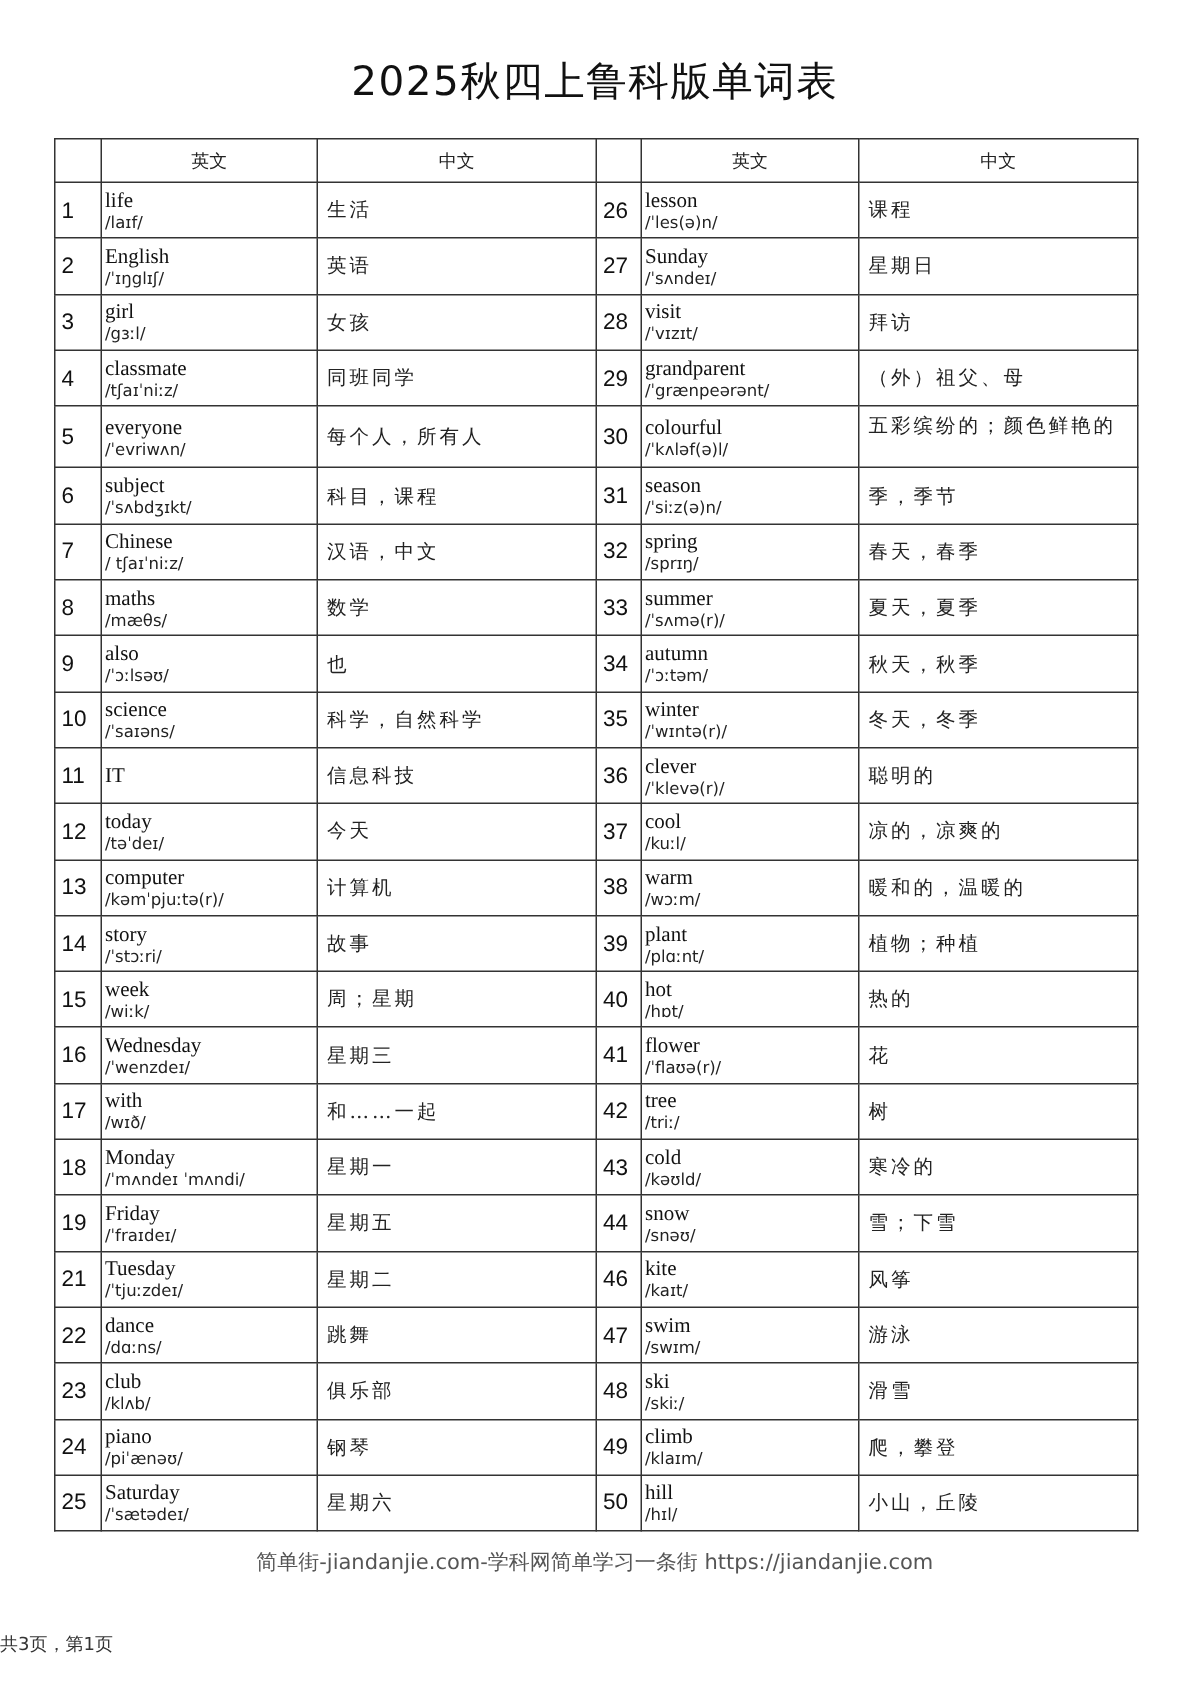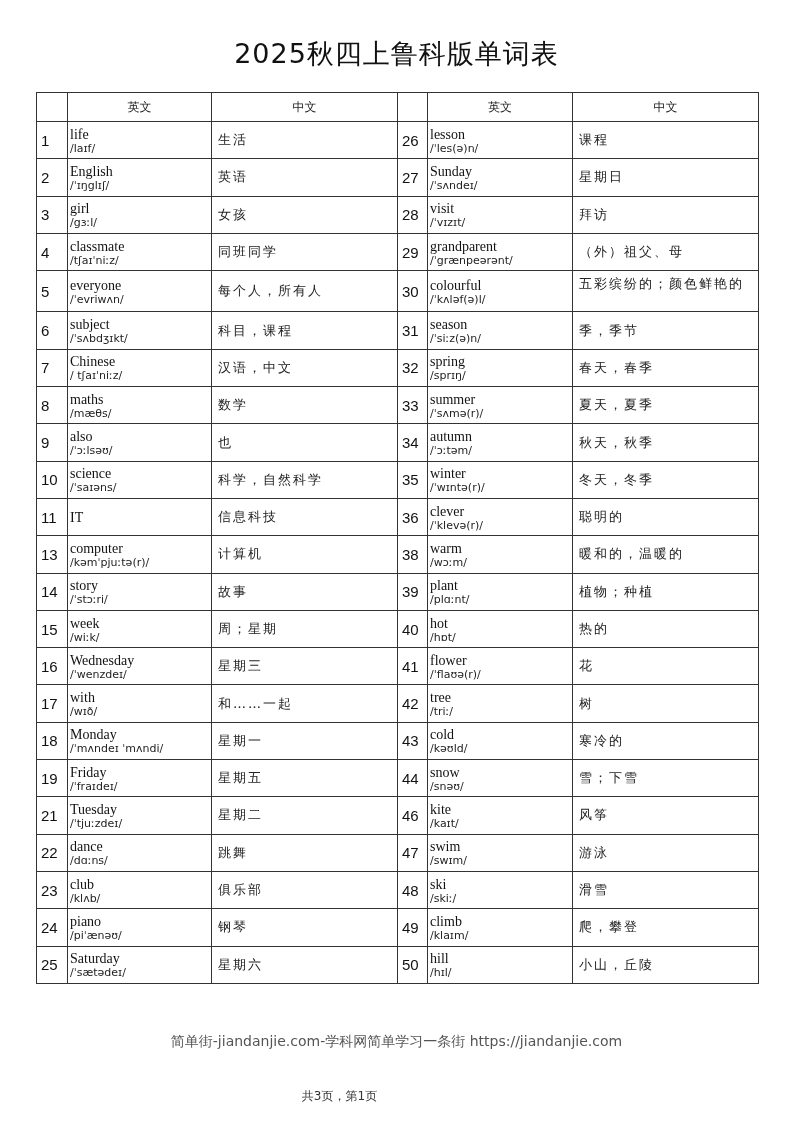--- a/index.html
+++ b/index.html
@@ -24,21 +24,21 @@
     .en { padding-left: 2px !important; line-height: 1; }
     .word { display: block; font-family: "Liberation Serif", serif; font-size: 14px; line-height: 17px; color: #111; }
     .phon { display: block; font-family: "DejaVu Sans", sans-serif; font-size: 11px; line-height: 12px; color: #222; }
     .zh { font-family: "DejaVu Serif", serif; font-size: 13px; padding-left: 6px !important; letter-spacing: 2px; color: #222; }
     .zh.top { vertical-align: top; padding-top: 4px !important; }
     .footer1 {
       position: absolute; left: 0; top: 1033px; width: 793px; text-align: center;
       font-family: "DejaVu Sans", sans-serif; font-size: 14px; color: #555;
     }
     .footer2 {
-      position: absolute; left: 0; top: 1088px; width: 679px; text-align: center;
+      position: absolute; left: 0; top: 1088px; width: 679px; 
       font-family: "DejaVu Sans", sans-serif; font-size: 12px; color: #333;
     }
   </style>
 </head>
 <body>
 
 <div class="title">2025秋四上鲁科版单词表</div>
 
 <table class="vocab">
   <colgroup>
@@ -208,20 +208,34 @@
         </td>
         <td class="zh">信息科技</td>
         <td class="num">36</td>
         <td class="en">
           <span class="word">clever</span>
           <span class="phon">/ˈklevə(r)/</span>
         </td>
         <td class="zh">聪明的</td>
       </tr>
       <tr>
+        <td class="num">12</td>
+        <td class="en">
+          <span class="word">today</span>
+          <span class="phon">/təˈdeɪ/</span>
+        </td>
+        <td class="zh">今天</td>
+        <td class="num">37</td>
+        <td class="en">
+          <span class="word">cool</span>
+          <span class="phon">/kuːl/</span>
+        </td>
+        <td class="zh">凉的，凉爽的</td>
+      </tr>
+      <tr>
         <td class="num">13</td>
         <td class="en">
           <span class="word">computer</span>
           <span class="phon">/kəmˈpjuːtə(r)/</span>
         </td>
         <td class="zh">计算机</td>
         <td class="num">38</td>
         <td class="en">
           <span class="word">warm</span>
           <span class="phon">/wɔːm/</span>

